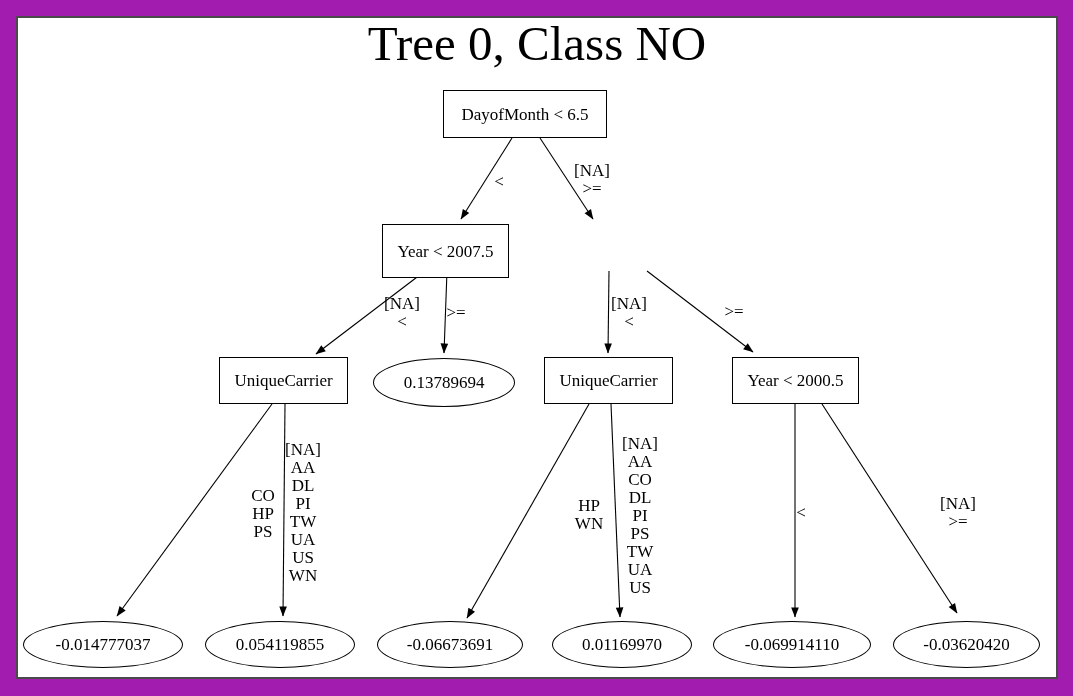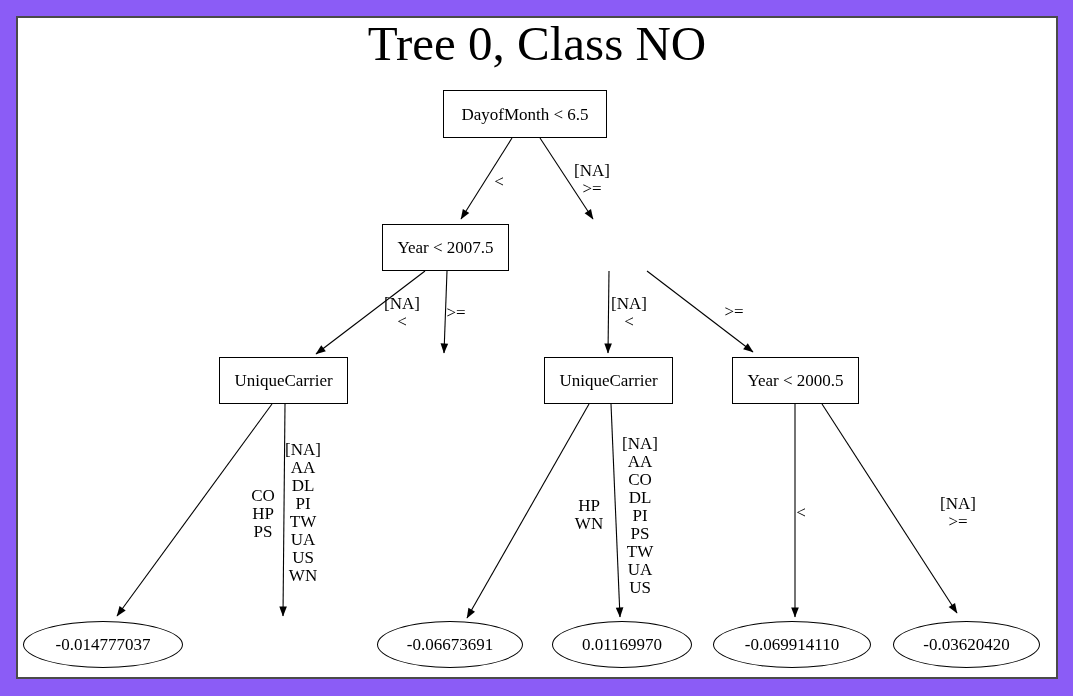--- a/index.html
+++ b/index.html
@@ -1,18 +1,18 @@
 <!DOCTYPE html>
 <html><head>
 <meta charset="utf-8">
 <style>
   html,body { margin:0; padding:0; background:#ffffff; }
   .stage {
     position:relative; width:1073px; height:696px;
-    background:#8b5cf6; overflow:hidden;
+    background:#a21caf; overflow:hidden;
     font-family:"Liberation Serif", serif; color:#000;
   }
   .frame {
     position:absolute; left:16px; top:16px; width:1038px; height:659px;
     border:2px solid #4a4a4a; background:#ffffff;
   }
   .title {
     position:absolute; left:16px; top:18px; width:1042px;
     text-align:center; font-size:49px; line-height:52px; color:#000;
   }
@@ -55,26 +55,28 @@
       <line x1="272" y1="404" x2="117" y2="616" marker-end="url(#arrow)"></line>
       <line x1="285" y1="404" x2="283" y2="616" marker-end="url(#arrow)"></line>
       <line x1="589" y1="404" x2="467" y2="618" marker-end="url(#arrow)"></line>
       <line x1="611" y1="404" x2="620" y2="617" marker-end="url(#arrow)"></line>
       <line x1="795" y1="404" x2="795" y2="617" marker-end="url(#arrow)"></line>
       <line x1="822" y1="404" x2="957" y2="613" marker-end="url(#arrow)"></line>
     </g>
   </svg>
 
   <div class="node" style="left:443px; top:90px;  width:164px; height:48px;">DayofMonth &lt; 6.5</div>
-  <div class="node" style="left:382px; top:224px; width:127px; height:47px;">Year &lt; 2007.5</div>
+  <div class="node" style="left:382px; top:224px; width:127px; height:54px;">Year &lt; 2007.5</div>
   <div class="node" style="left:219px; top:357px; width:129px; height:47px;">UniqueCarrier</div>
   <div class="node" style="left:544px; top:357px; width:129px; height:47px;">UniqueCarrier</div>
   <div class="node" style="left:732px; top:357px; width:127px; height:47px;">Year &lt; 2000.5</div>
 
+  <div class="node ellipse" style="left:373px; top:358px; width:142px; height:49px;">0.13789694</div>
   <div class="node ellipse" style="left:23px;  top:621px; width:160px; height:47px;">-0.014777037</div>
+  <div class="node ellipse" style="left:205px; top:621px; width:150px; height:47px;">0.054119855</div>
   <div class="node ellipse" style="left:377px; top:621px; width:146px; height:47px;">-0.06673691</div>
   <div class="node ellipse" style="left:552px; top:621px; width:140px; height:47px;">0.01169970</div>
   <div class="node ellipse" style="left:713px; top:621px; width:158px; height:47px;">-0.069914110</div>
   <div class="node ellipse" style="left:893px; top:621px; width:147px; height:47px;">-0.03620420</div>
 
   <div class="edge-label" style="left:499px; top:182px;">&lt;</div>
   <div class="edge-label" style="left:592px; top:180px;">[NA]
 &gt;=</div>
   <div class="edge-label" style="left:402px; top:313px;">[NA]
 &lt;</div>

